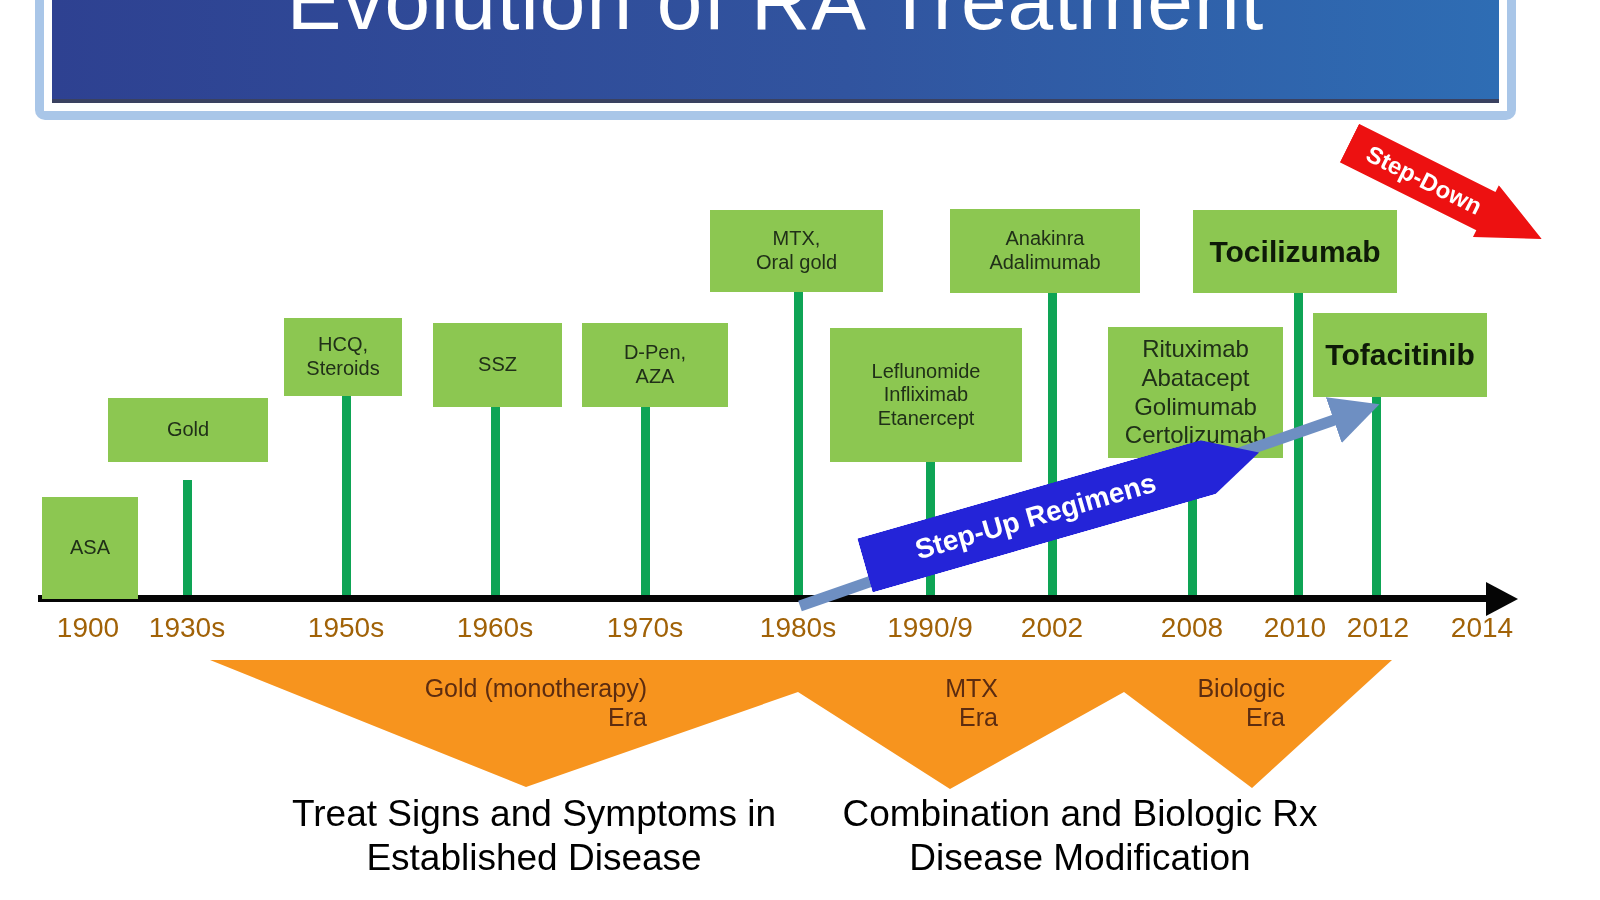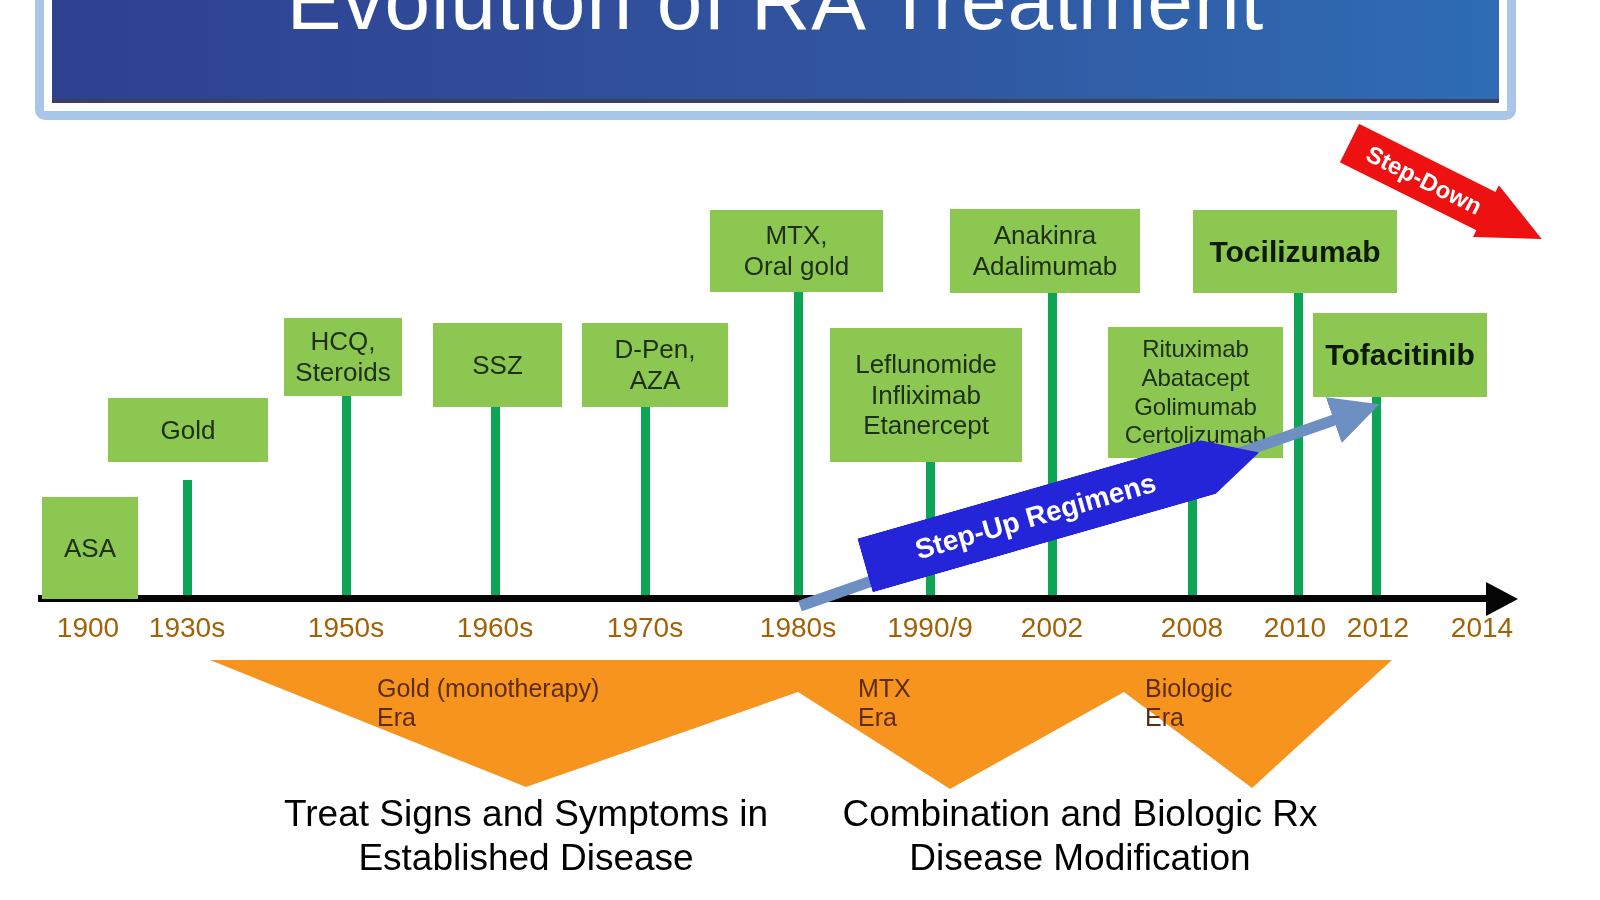--- a/index.html
+++ b/index.html
@@ -17,38 +17,38 @@
 
   
   .axis-line{position:absolute;left:38px;top:595px;width:1450px;height:7px;background:#050505;z-index:2;}
   .axis-head{position:absolute;left:1486px;top:582px;width:0;height:0;z-index:2;
     border-left:32px solid #050505;border-top:17px solid transparent;border-bottom:17px solid transparent;}
   .stem{position:absolute;width:9px;background:#0EA455;z-index:2;}
   .year{position:absolute;top:612px;width:120px;text-align:center;font-size:28px;color:#a16207;z-index:2;}
 
   
   .tbox{position:absolute;background:#8CC751;color:#203018;display:flex;align-items:center;
-    justify-content:center;text-align:center;white-space:pre-line;font-size:26px;line-height:1.18;z-index:3;}
+    justify-content:center;text-align:center;white-space:pre-line;font-size:20px;line-height:1.18;z-index:3;}
   .tbox.small{font-size:24px;line-height:1.2;}
   .tbox.bold{font-weight:700;font-size:30px;color:#0e1a08;}
 
   
   .steel-svg{position:absolute;left:0;top:0;width:1600px;height:900px;z-index:4;pointer-events:none;}
   .arrow-blue{position:absolute;left:857px;top:481px;width:410px;height:56px;background:#2424D8;
     transform:rotate(-16deg);clip-path:polygon(0 0,87% 0,100% 50%,87% 100%,0 100%);
     display:flex;align-items:center;justify-content:center;z-index:5;}
   .arrow-blue span{color:#fff;font-weight:700;font-size:28px;padding-right:55px;white-space:nowrap;}
   .arrow-red{position:absolute;left:1338px;top:162px;width:215px;height:58px;background:#ED1111;
     transform:rotate(26.5deg);clip-path:polygon(0 13%,71% 13%,71% 0,100% 50%,71% 100%,71% 87%,0 87%);
     display:flex;align-items:center;justify-content:center;z-index:6;}
   .arrow-red span{color:#fff;font-weight:700;font-size:24px;padding-right:48px;white-space:nowrap;}
 
   
   .ribbon-svg{position:absolute;left:0;top:0;width:1600px;height:900px;z-index:1;pointer-events:none;}
-  .era{position:absolute;top:674px;text-align:left;white-space:pre-line;
+  .era{position:absolute;top:674px;text-align:right;white-space:pre-line;
     font-size:25px;line-height:1.16;color:#5C2C10;z-index:2;}
 
   
   .footnote{position:absolute;top:792px;text-align:center;white-space:pre-line;
     font-size:37px;line-height:1.2;color:#000;z-index:2;}
 </style>
 </head>
 <body>
 
 <div class="stage">
@@ -130,18 +130,18 @@
     <span>Step-Down</span>
   </div>
 
   <div class="era" style="left:377px;width:270px">Gold (monotherapy)
 Era</div>
   <div class="era" style="left:858px;width:140px">MTX
 Era</div>
   <div class="era" style="left:1145px;width:140px">Biologic
 Era</div>
 
-  <div class="footnote" style="left:241px;width:570px">Treat Signs and Symptoms in
+  <div class="footnote" style="left:249px;width:570px">Treat Signs and Symptoms in
 Established Disease</div>
   <div class="footnote" style="left:800px;width:560px">Combination and Biologic Rx
 Disease Modification</div>
 
 </div>
 
 </body></html>

